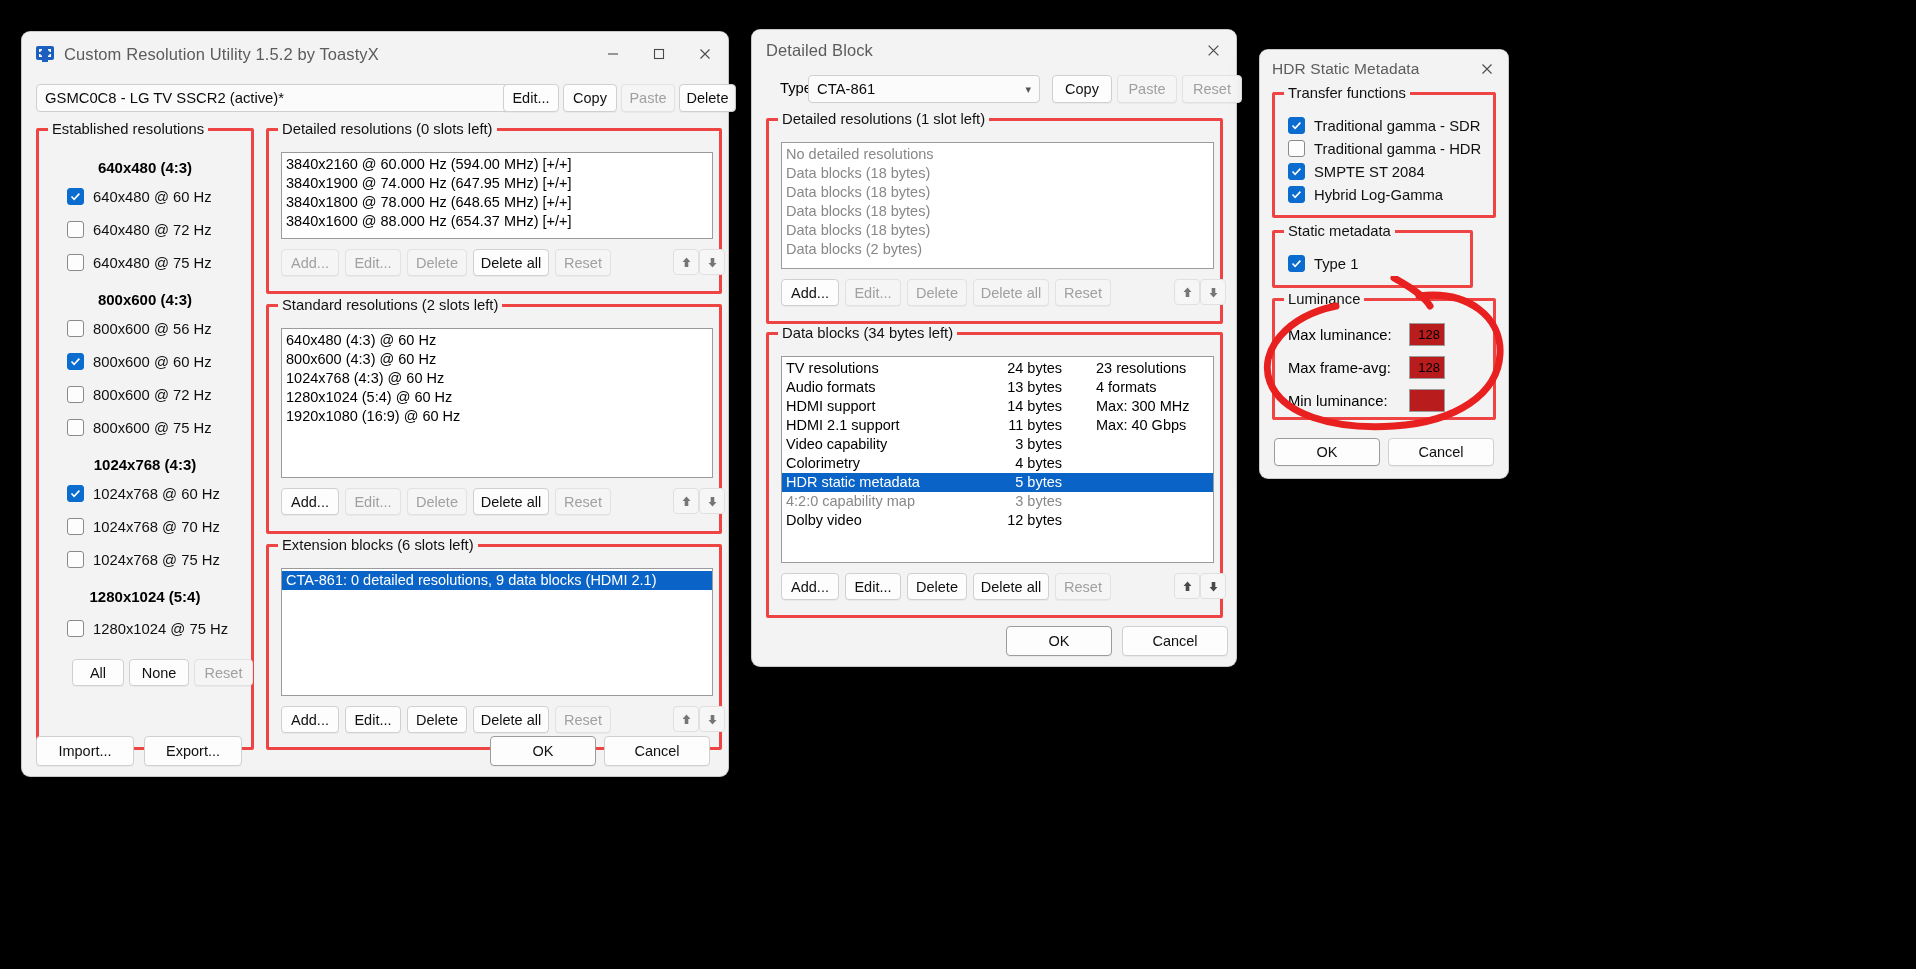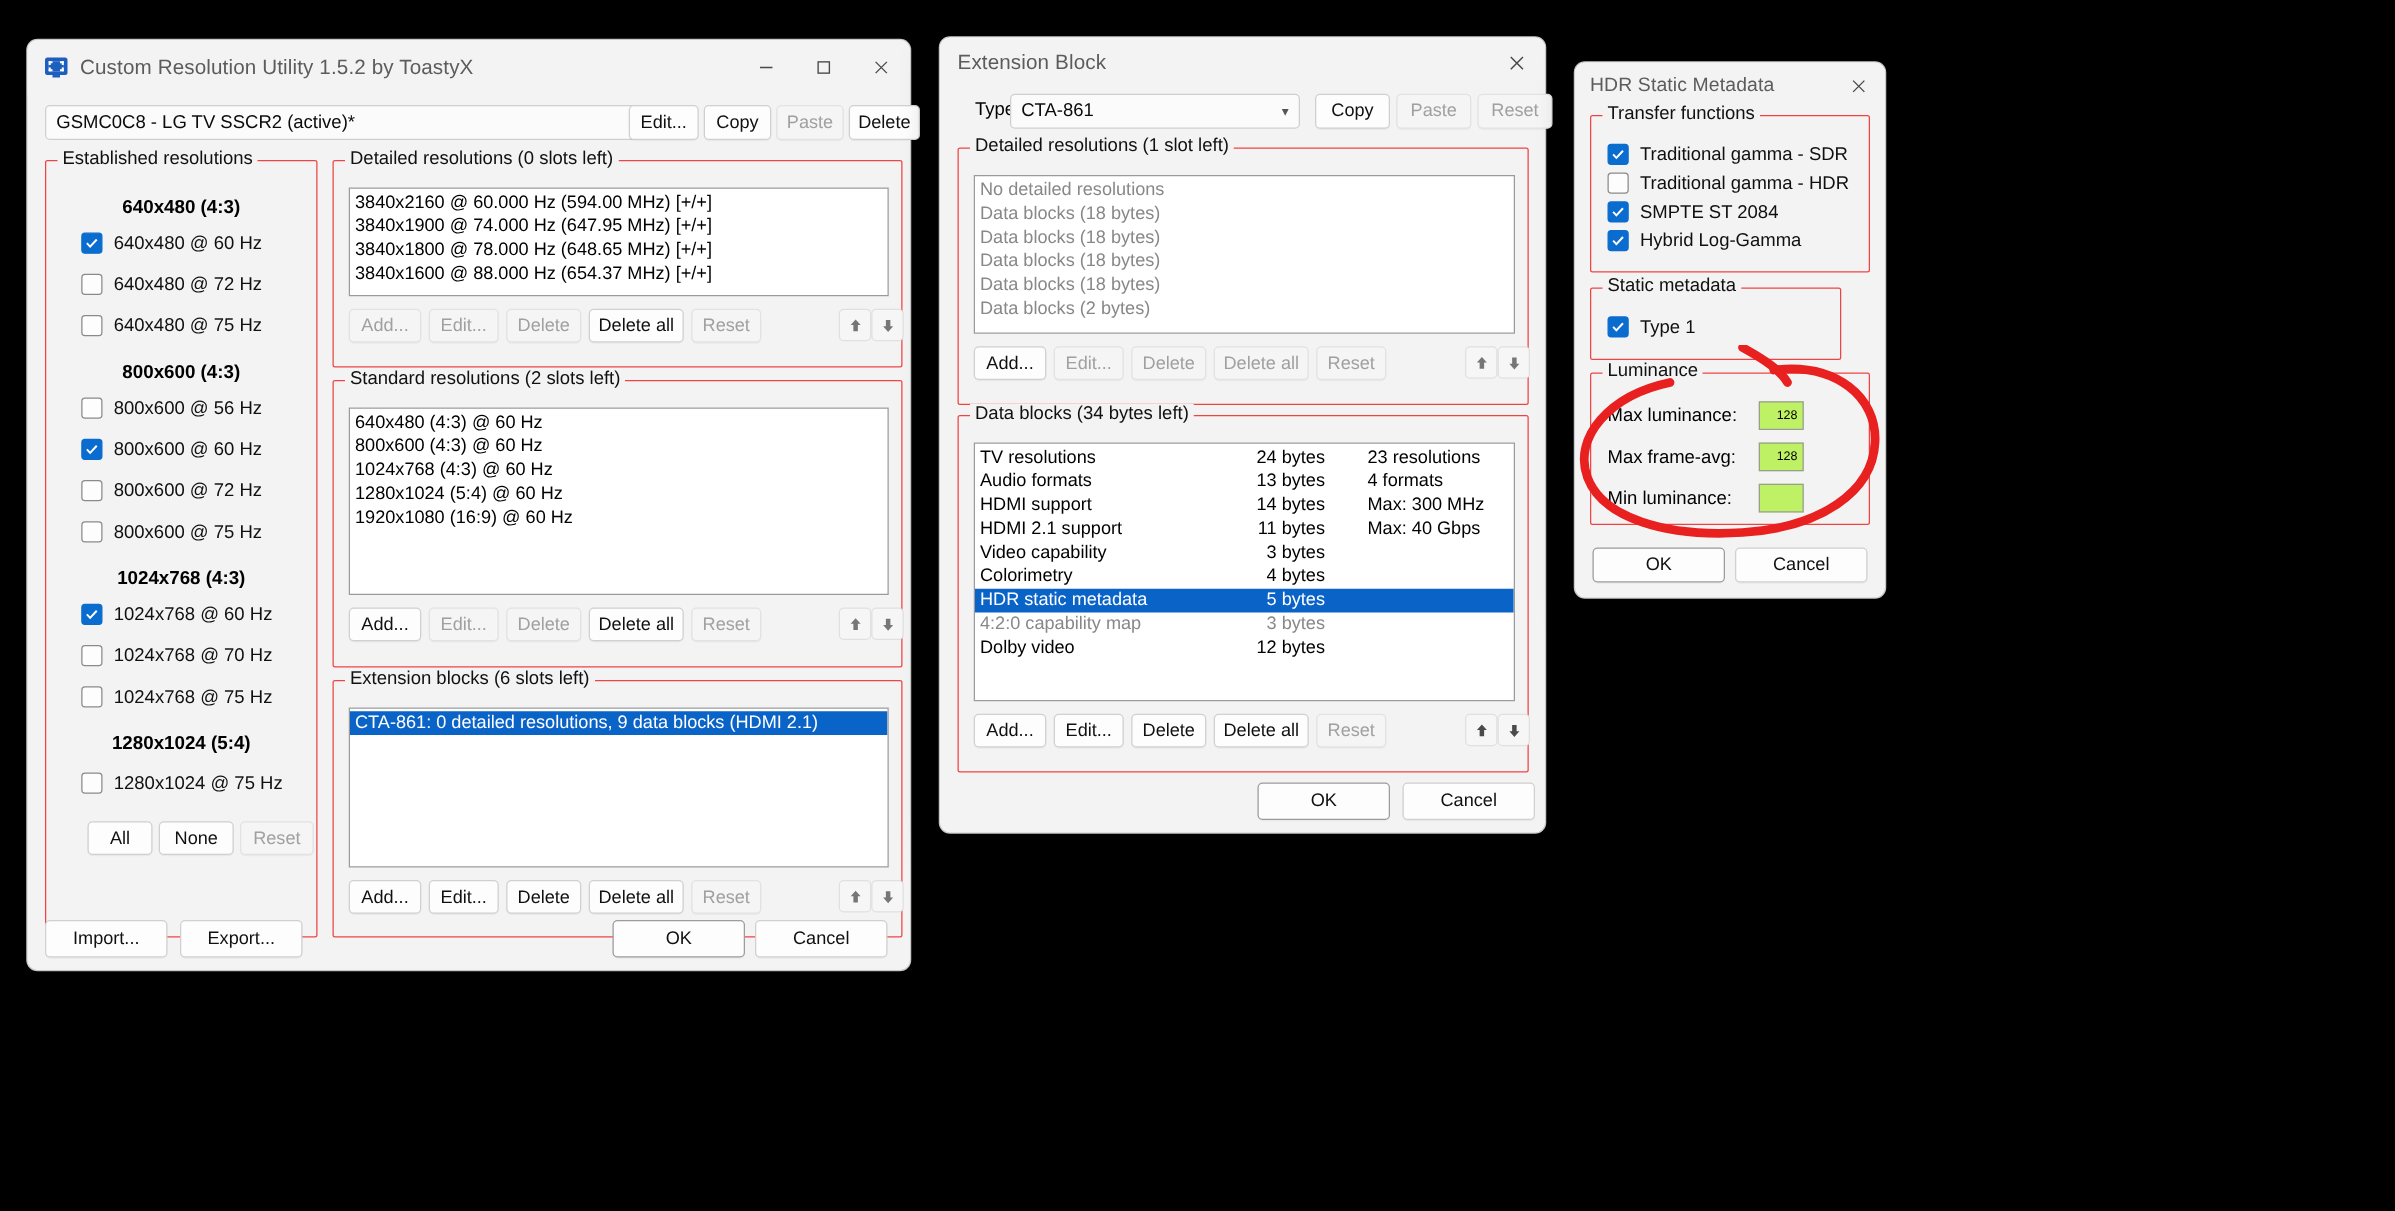--- a/index.html
+++ b/index.html
@@ -30,37 +30,37 @@
          display:flex;align-items:center;box-sizing:border-box;padding:0 8px;}
   .combo .cv{flex:1;font-size:14.8px;color:#0b0b0b;}
   .combo .chev{color:#555;font-size:11px;}
   .listbox{background:#fff;border:1px solid #9b9b9b;box-sizing:border-box;
            overflow:hidden;padding:2px 0 0 0;}
   .listbox .li{padding:0 4px;line-height:19px;font-size:14.5px;white-space:nowrap;}
   .listbox .li.sel{background:#0a64c8;color:#fff;}
   .listbox .li.gray{color:#888;}
 
   
-  .grp{position:absolute;border:1px solid #ef4444;border-radius:2px;box-sizing:border-box;}
+  .grp{position:absolute;border:3px solid #ef4444;border-radius:2px;box-sizing:border-box;}
   .grp>.lg{position:absolute;top:-10px;left:9px;background:#f3f3f3;padding:0 4px;
            font-size:14.8px;color:#111;white-space:nowrap;}
 
   
   .cb{display:flex;align-items:center;}
   .cb .box{width:17px;height:17px;border:1px solid #8a8a8a;border-radius:3px;
            background:#fdfdfd;box-sizing:border-box;flex:none;margin-right:9px;
            display:flex;align-items:center;justify-content:center;}
   .cb.on .box{background:#0a6cce;border-color:#0a6cce;}
   .cb .lab{font-size:14.8px;color:#101010;white-space:nowrap;}
   .ctr-head{text-align:center;font-weight:bold;font-size:15px;}
 
   
-  .efield{background:#bef264;border:1px solid #9b9b9b;box-sizing:border-box;
+  .efield{background:#b91c1c;border:1px solid #9b9b9b;box-sizing:border-box;
           display:flex;align-items:center;justify-content:flex-end;padding:0 4px;
-          font-size:10px;}
+          font-size:13px;}
 
   .arrowbtn{background:#f6f6f6;border:1px solid #e0e0e0;border-radius:4px;
             display:flex;align-items:center;justify-content:center;color:#767676;}
   .redmark{position:absolute;pointer-events:none;}
 </style>
 </head>
 <body>
 
 <div class="win" id="cru" style="left:22px;top:32px;width:706px;height:744px;">
   <div class="titlebar">
@@ -255,21 +255,21 @@
   </div>
 
   <div class="btn" style="position:absolute;left:14px;top:704px;width:98px;height:30px;">Import...</div>
   <div class="btn" style="position:absolute;left:122px;top:704px;width:98px;height:30px;">Export...</div>
   <div class="btn def" style="position:absolute;left:468px;top:704px;width:106px;height:30px;">OK</div>
   <div class="btn" style="position:absolute;left:582px;top:704px;width:106px;height:30px;">Cancel</div>
 </div>
 
 <div class="win" id="extwin" style="left:752px;top:30px;width:484px;height:636px;">
   <div class="titlebar" style="height:40px;">
-    <span class="title-txt" style="margin-left:14px;">Extension Block</span>
+    <span class="title-txt" style="margin-left:14px;">Detailed Block</span>
     <span class="caption-btns" style="height:40px;">
       <span class="cbtn close" style="height:40px;">
         <svg width="13" height="13" viewBox="0 0 12 12">
             <path d="M1.5 1.5l9 9M10.5 1.5l-9 9" stroke="currentColor" stroke-width="1.1"></path>
           </svg>
       </span>
     </span>
   </div>
 
   <div style="position:absolute;left:28px;top:50px;font-size:14.8px;">Type:</div>

